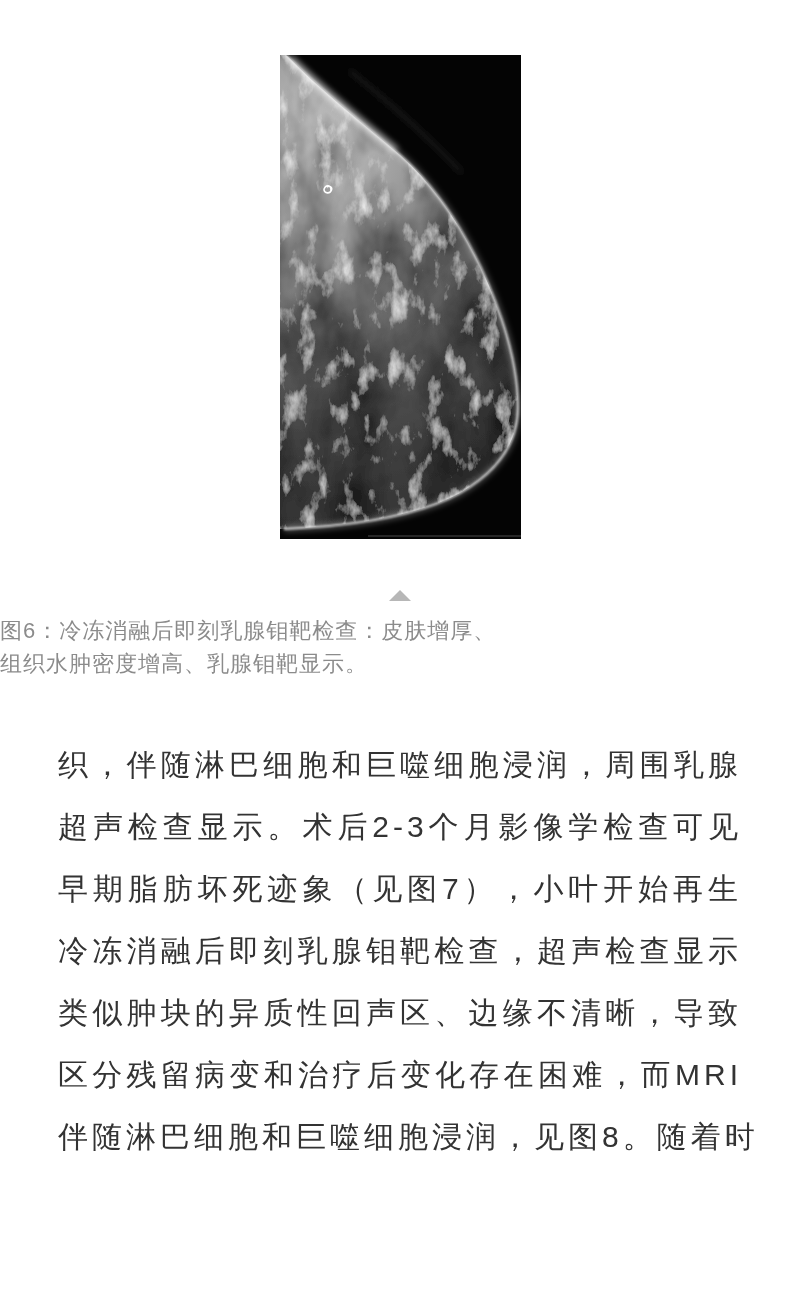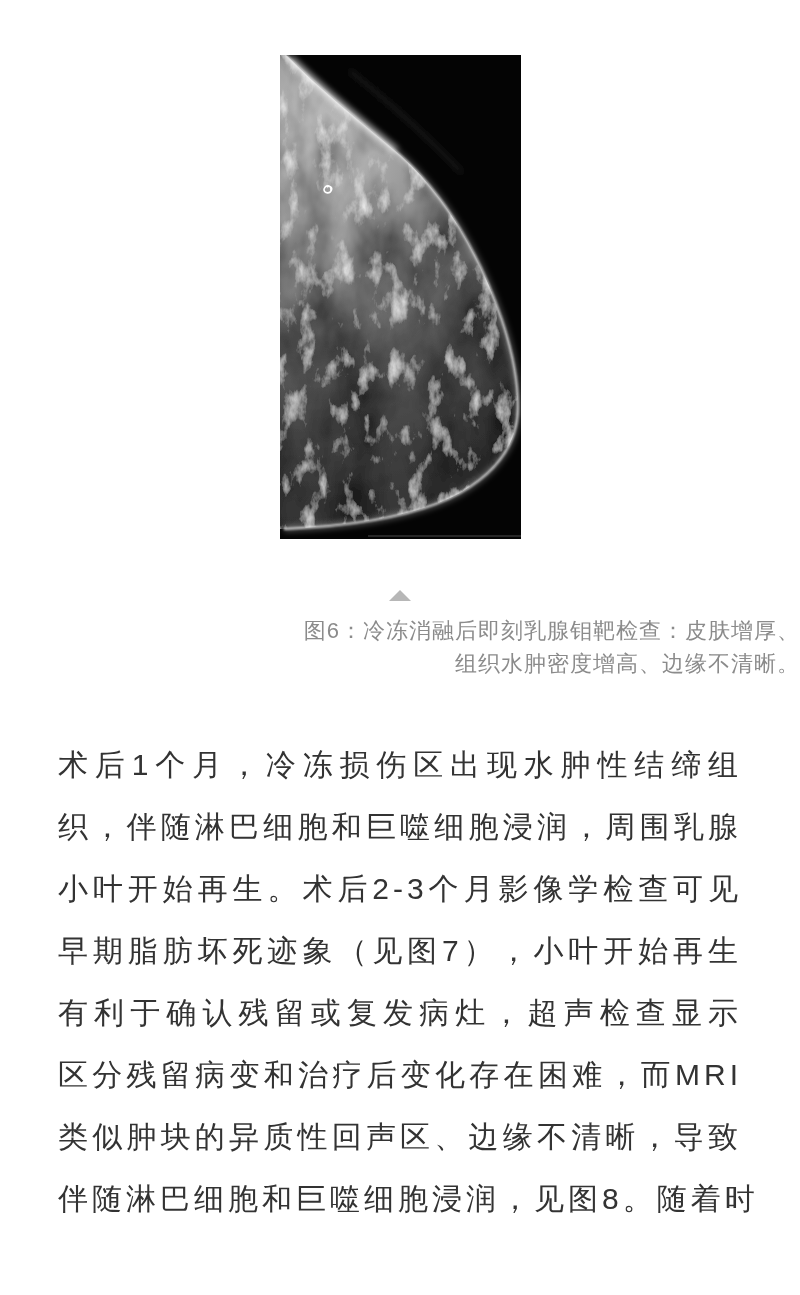--- a/index.html
+++ b/index.html
@@ -24,21 +24,21 @@
   .collapse-triangle {
     width: 0; height: 0;
     border-left: 11px solid transparent;
     border-right: 11px solid transparent;
     border-bottom: 11px solid #b7b7b7;
     margin: 51px auto 0;
   }
 
   .figure-caption {
     margin-top: 13px;
-    text-align: right;
+    text-align: left;
     font-size: 22px;
     line-height: 33px;
     letter-spacing: 1px;
     color: #8b8b8b;
   }
 
   
   .article {
     margin: 54px 58px 0;
     font-size: 30px;
@@ -107,27 +107,26 @@
       <path d="M44,134 c2,-5 7,-4 7,1 c0,4 -7,4 -7,-1 m3,-2 c3,-2 6,1 4,4" fill="none" stroke="#ffffff" stroke-width="1.6"></path>
 
       <line x1="88" y1="481" x2="241" y2="481" stroke="#4a4a4a" stroke-width="1"></line>
     </svg>
   </div>
 
   <div class="collapse-triangle"></div>
 
   <div class="figure-caption">
     <div>图6：冷冻消融后即刻乳腺钼靶检查：皮肤增厚、</div>
-    <div>组织水肿密度增高、边缘不清晰。</div>
+    <div>组织水肿密度增高、乳腺钼靶显示。</div>
   </div>
 
   <div class="article">
-    <div class="article-line">术后1个月，冷冻损伤区出现水肿性结缔组</div>
     <div class="article-line">织，伴随淋巴细胞和巨噬细胞浸润，周围乳腺</div>
-    <div class="article-line">小叶开始再生。术后2-3个月影像学检查可见</div>
+    <div class="article-line">超声检查显示。术后2-3个月影像学检查可见</div>
     <div class="article-line">早期脂肪坏死迹象（见图7），小叶开始再生</div>
-    <div class="article-line">有利于确认残留或复发病灶，超声检查显示</div>
+    <div class="article-line">冷冻消融后即刻乳腺钼靶检查，超声检查显示</div>
+    <div class="article-line">类似肿块的异质性回声区、边缘不清晰，导致</div>
     <div class="article-line">区分残留病变和治疗后变化存在困难，而MRI</div>
-    <div class="article-line">类似肿块的异质性回声区、边缘不清晰，导致</div>
     <div class="article-line">伴随淋巴细胞和巨噬细胞浸润，见图8。随着时</div>
   </div>
 
 </div>
 
 </body></html>

